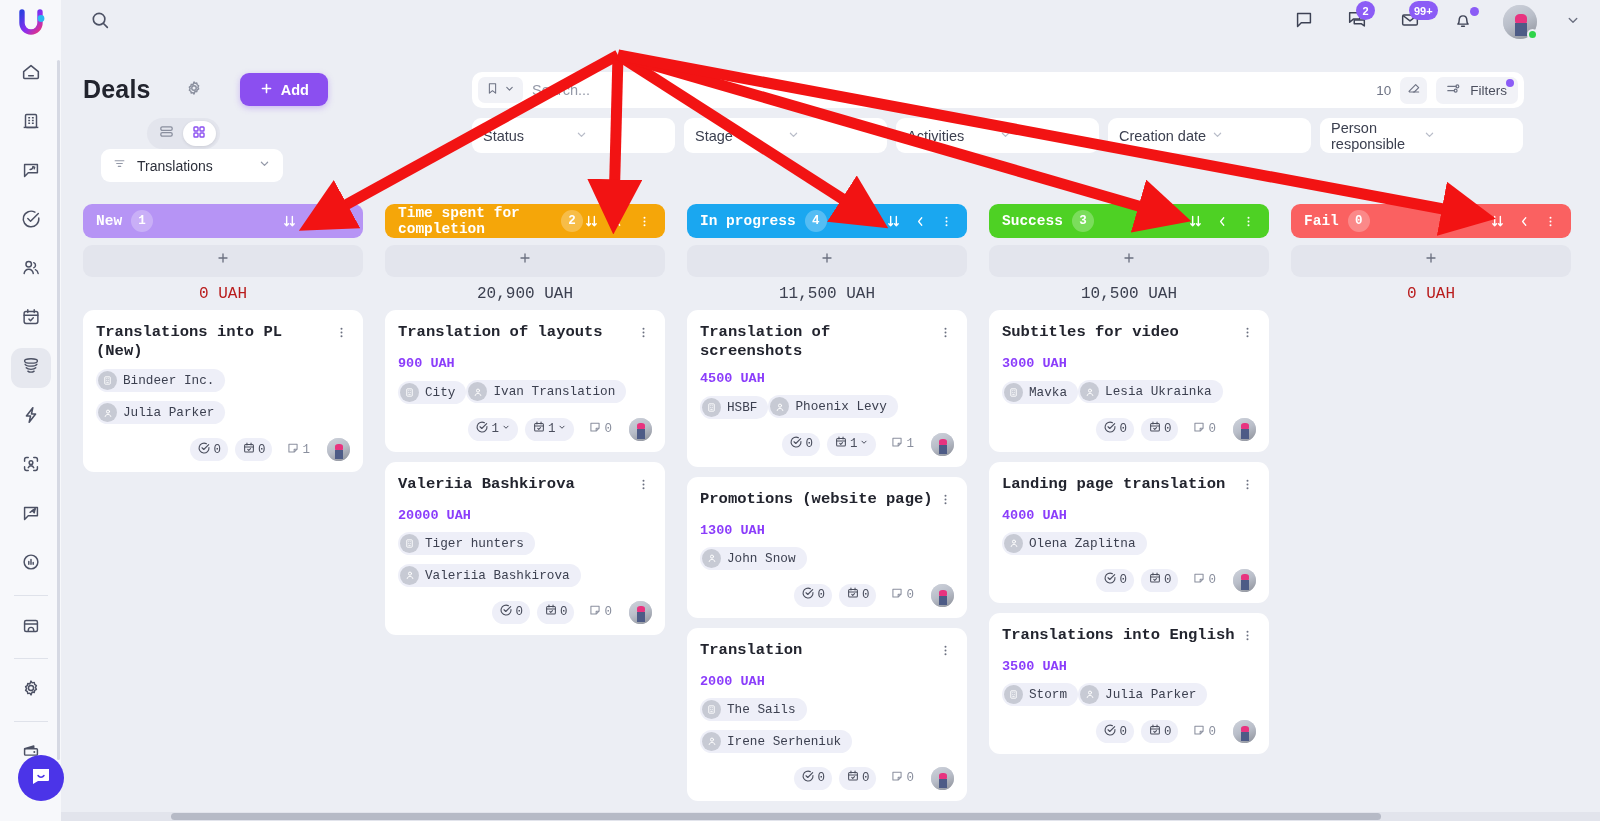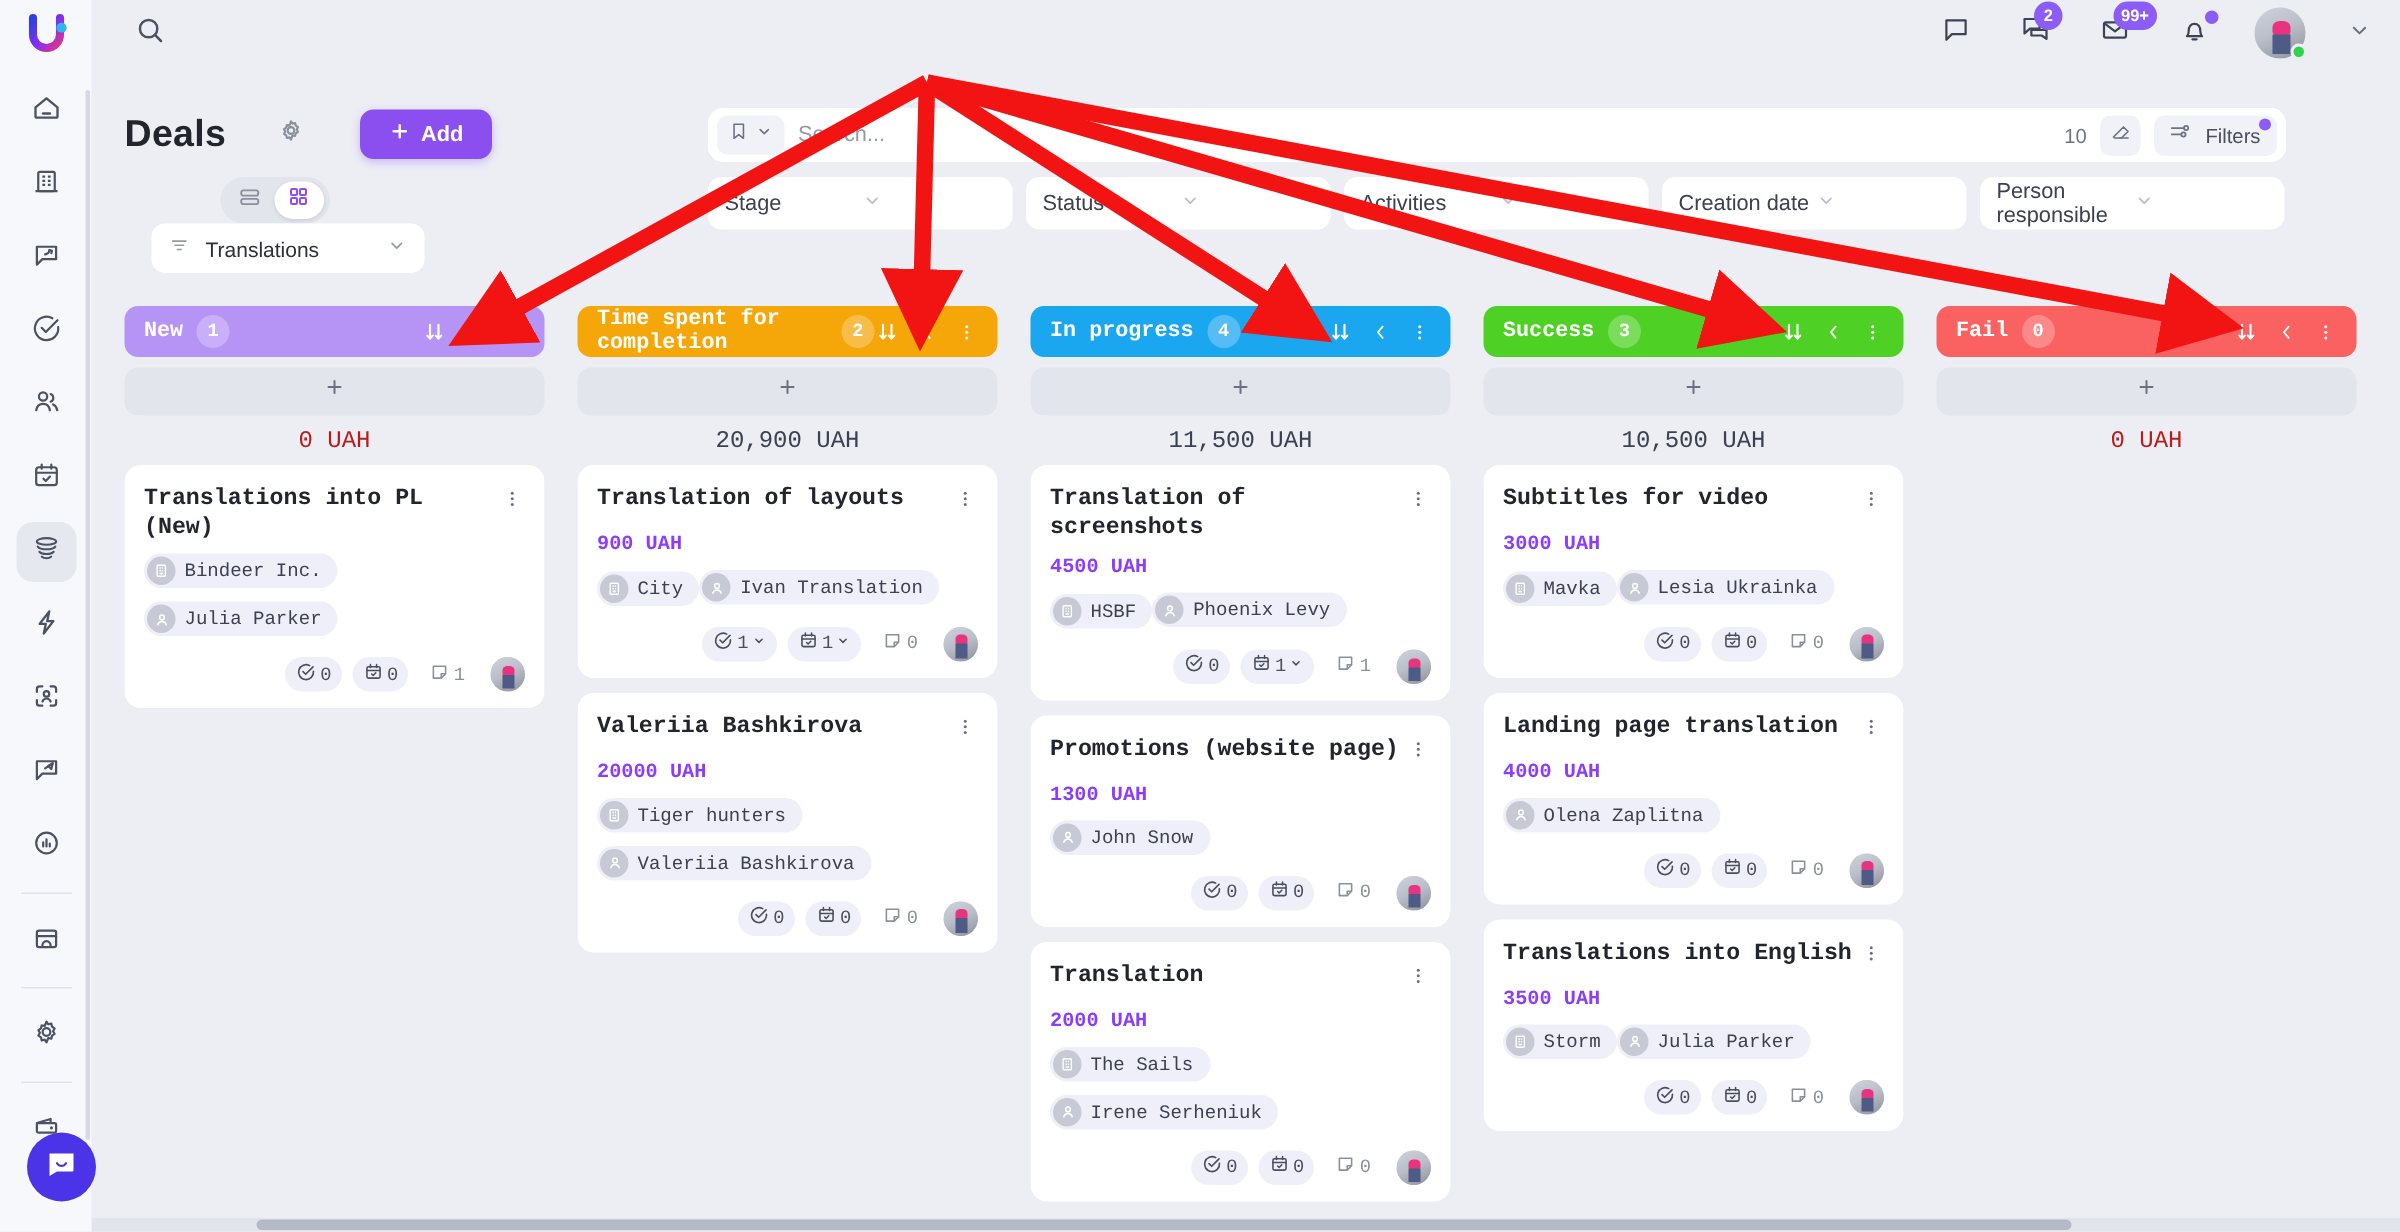--- a/index.html
+++ b/index.html
@@ -438,27 +438,27 @@
       <span id="board-select-label">Translations</span>
       <span>
         <svg width="15" height="15" viewBox="0 0 24 24" fill="none" stroke="#9499a8" stroke-width="1.9" stroke-linecap="round" stroke-linejoin="round">
           <path d="M7 10l5 5 5-5"></path>
         </svg></span>
     </div>
   </div>
 
   <div id="filterrow">
       <div class="fdrop">
-        <span>Stage</span>
+        <span>Status</span>
         <span class="chev"><svg width="15" height="15" viewBox="0 0 24 24" fill="none" stroke="currentColor" stroke-width="1.9" stroke-linecap="round" stroke-linejoin="round">
             <path d="M7 10l5 5 5-5"></path>
           </svg></span>
       </div>
       <div class="fdrop">
-        <span>Status</span>
+        <span>Stage</span>
         <span class="chev"><svg width="15" height="15" viewBox="0 0 24 24" fill="none" stroke="currentColor" stroke-width="1.9" stroke-linecap="round" stroke-linejoin="round">
             <path d="M7 10l5 5 5-5"></path>
           </svg></span>
       </div>
       <div class="fdrop">
         <span>Activities</span>
         <span class="chev"><svg width="15" height="15" viewBox="0 0 24 24" fill="none" stroke="currentColor" stroke-width="1.9" stroke-linecap="round" stroke-linejoin="round">
             <path d="M7 10l5 5 5-5"></path>
           </svg></span>
       </div>

